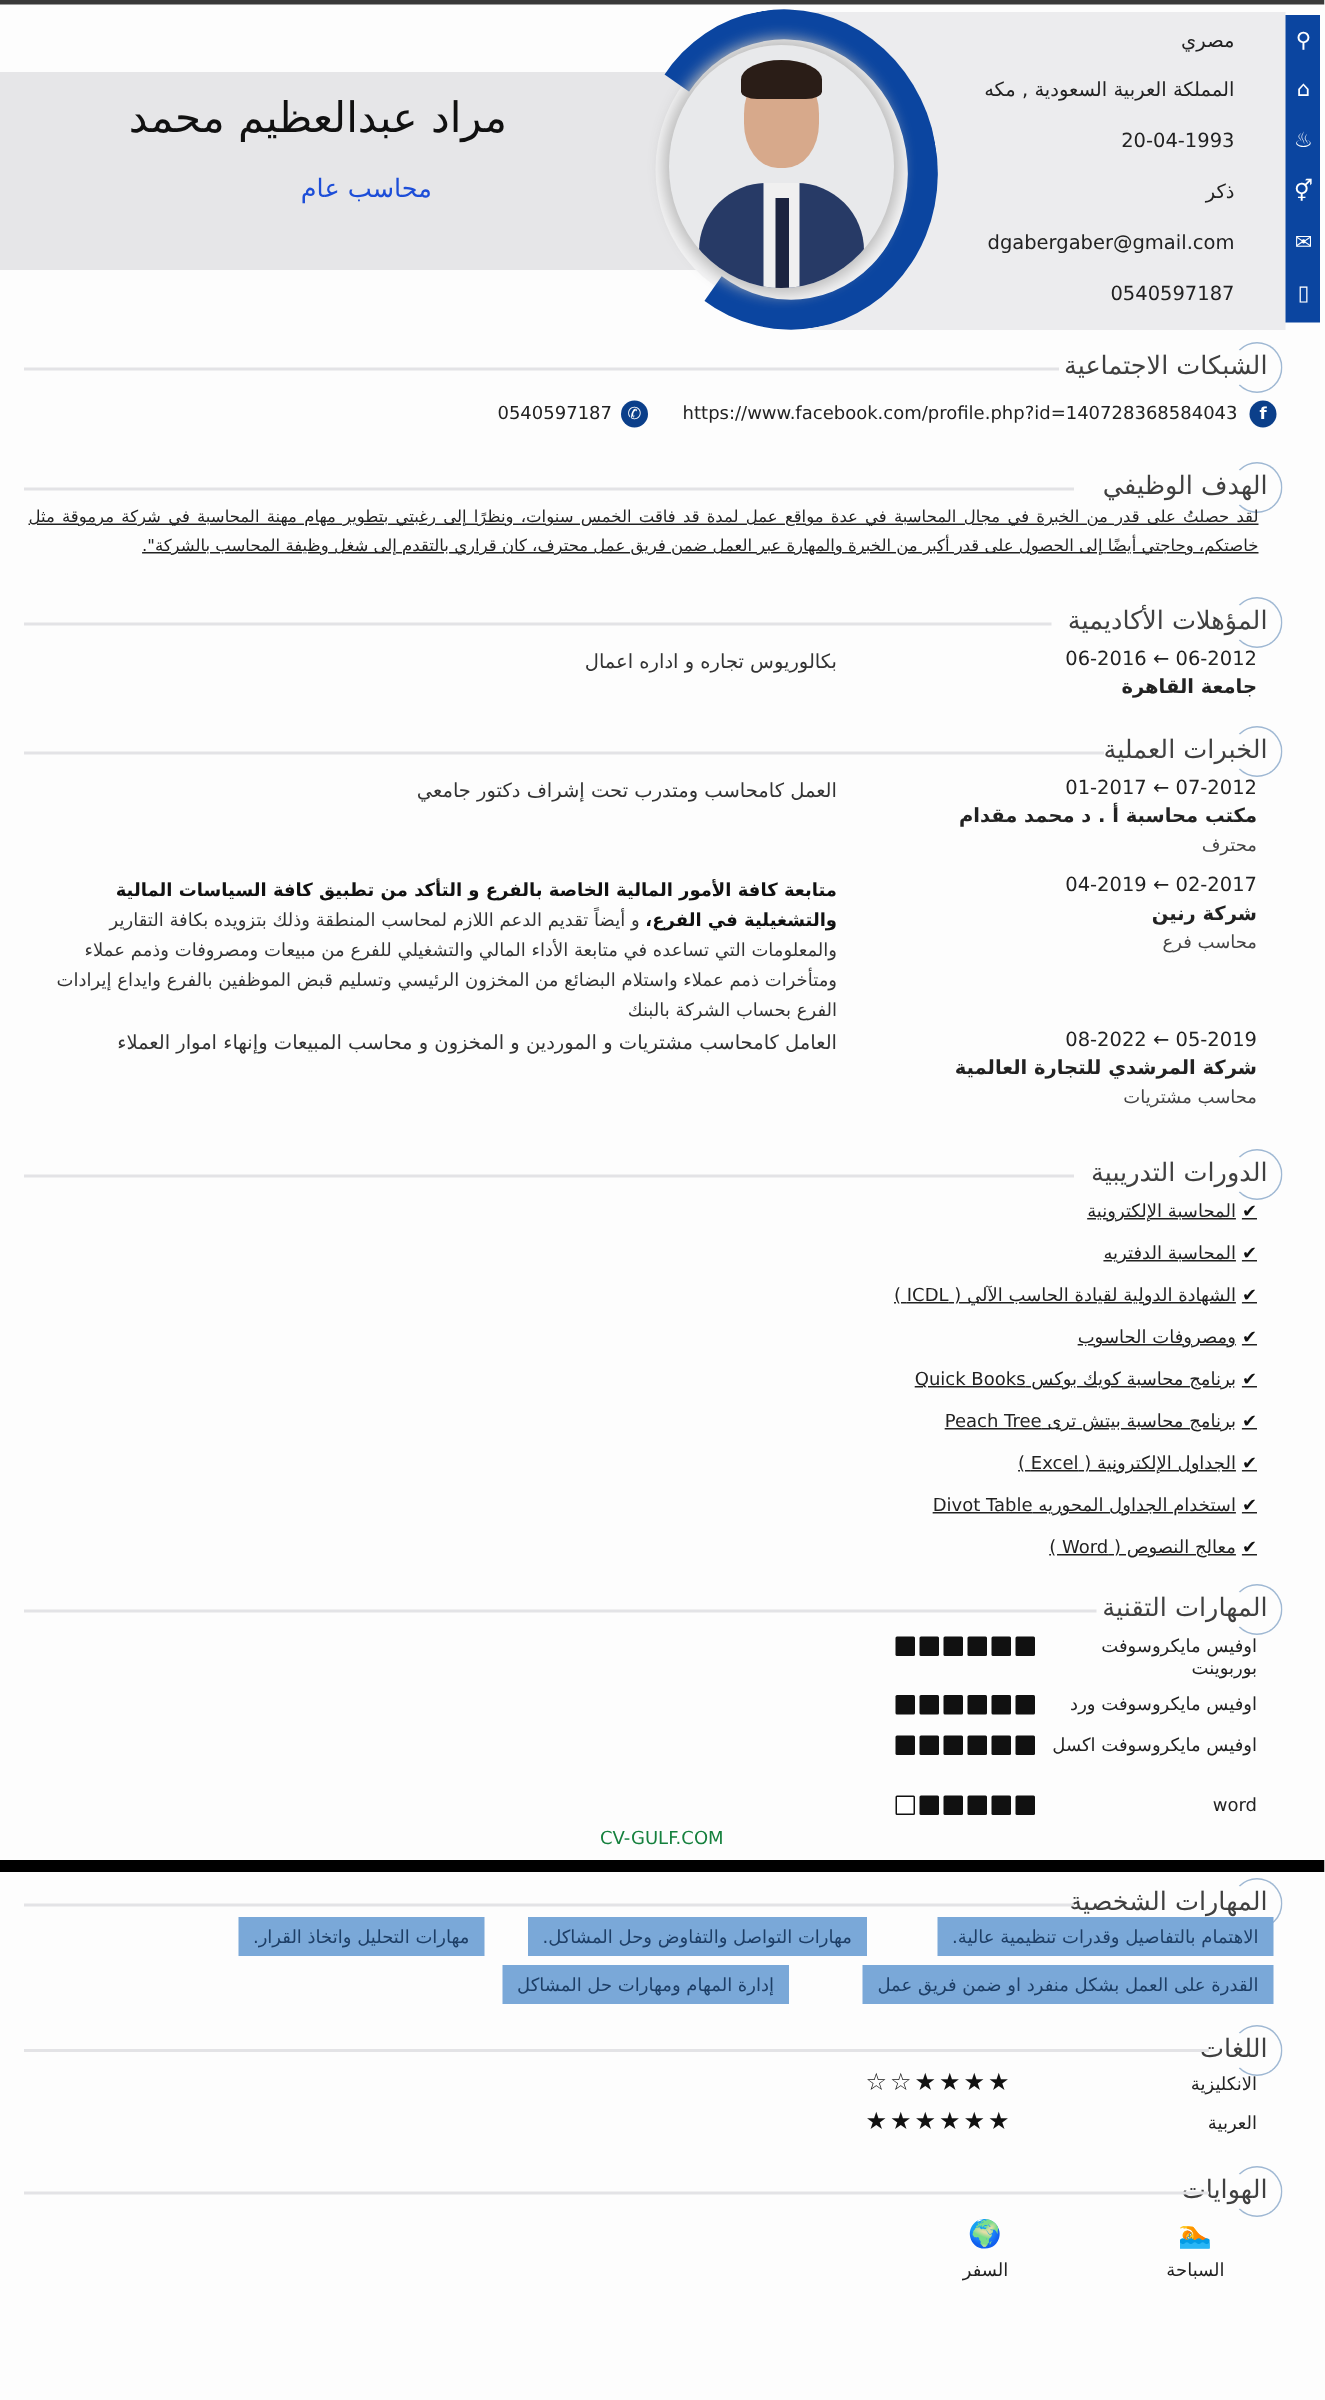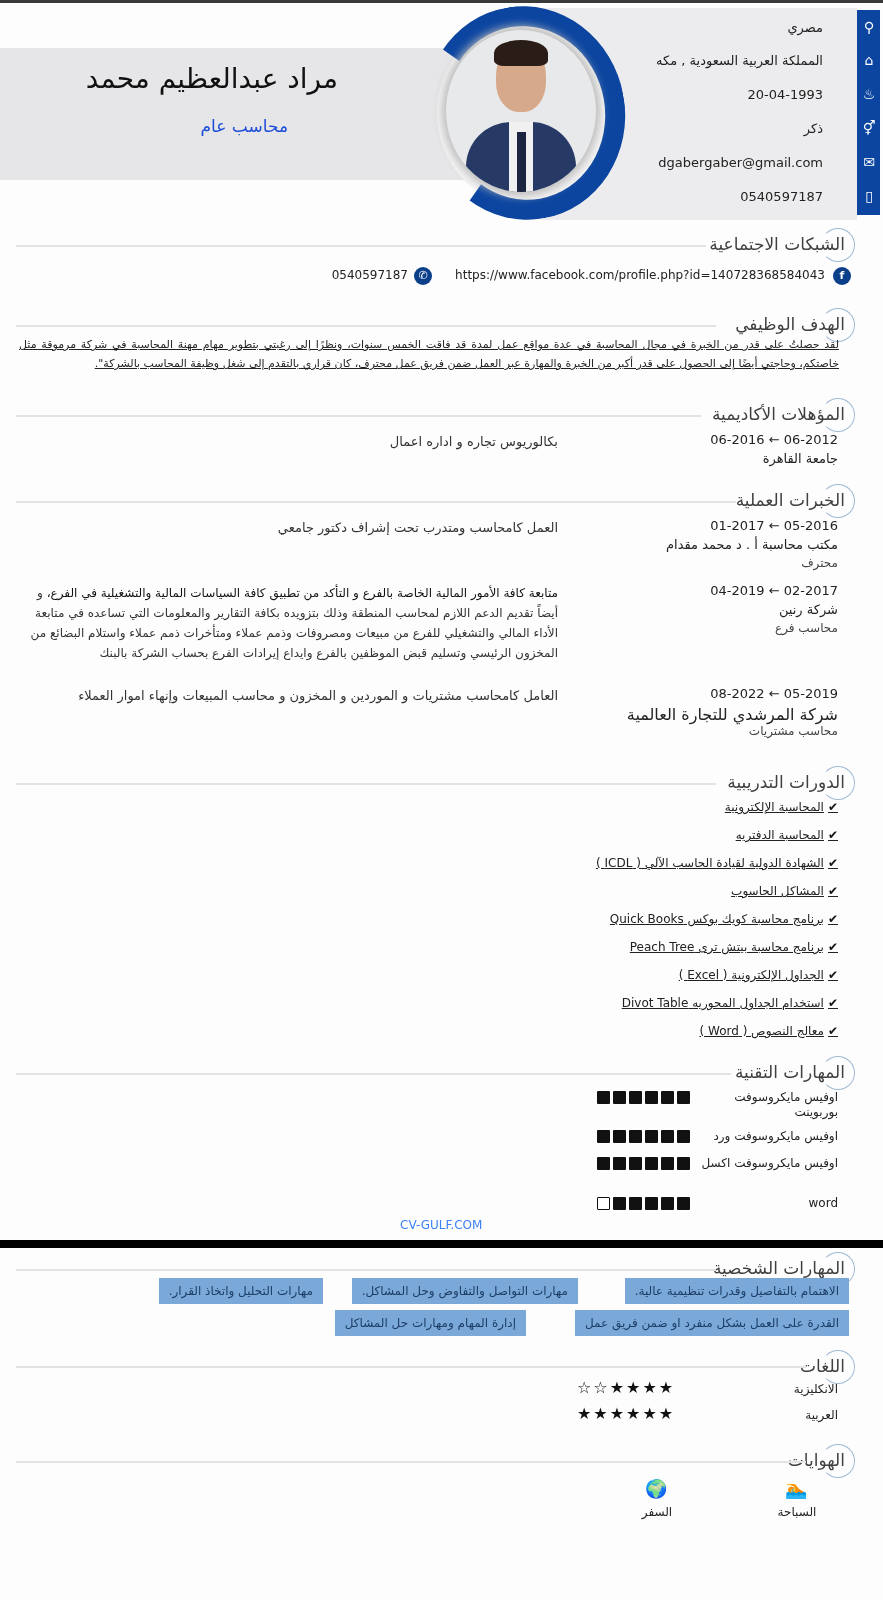--- a/index.html
+++ b/index.html
@@ -28,29 +28,29 @@
   .contact-icon { position: absolute; left: 860px; width: 18px; text-align: center; color: #fff; font-size: 14px; }
   
   .sec-title { position: absolute; right: 38px; font-size: 17px; color: #404040; direction: rtl; }
   .sec-circle { position: absolute; right: 28px; width: 34px; height: 34px; border-radius: 50%; border: 1.5px solid #9fb8d3; border-left-color: transparent; }
   .sec-line { position: absolute; left: 16px; height: 2px; background: #e3e3e6; }
   .txt { position: absolute; direction: rtl; color: #222; }
   .small { font-size: 12px; }
   .social-ico { position: absolute; width: 18px; height: 18px; border-radius: 50%; background: #0b3f8a; color: #fff; font-size: 11px; text-align: center; line-height: 18px; font-weight: bold; }
   .objective { position: absolute; right: 44px; top: 335px; width: 820px; font-size: 11px; line-height: 19px; direction: rtl; color: #222; text-align: justify; text-decoration: underline; }
   .date { position: absolute; right: 45px; font-size: 13px; color: #222; direction: ltr; }
-  .bold { font-weight: normal; }
+  .bold { font-weight: bold; }
   .desc { position: absolute; right: 325px; width: 530px; font-size: 13px; line-height: 20px; direction: rtl; color: #333; }
   .course { position: absolute; right: 45px; font-size: 12px; direction: rtl; color: #222; text-decoration: underline; }
   .chk { color: #111; margin-left: 4px; }
   .skill-name { position: absolute; right: 45px; width: 150px; font-size: 12px; line-height: 15px; direction: rtl; color: #222; }
   .boxes { position: absolute; left: 597px; display: flex; gap: 3px; }
   .box { width: 13px; height: 13px; background: #111; border-radius: 1px; }
   .box.empty { background: #fff; border: 1.5px solid #111; }
-  .watermark { position: absolute; left: 400px; top: 1218px; font-size: 12px; color: #3b82f6; }
+  .watermark { position: absolute; left: 400px; top: 1218px; font-size: 12px; color: #15803d; }
   .divider { position: absolute; left: 0; top: 1240px; width: 883px; height: 8px; background: #000; }
   .pill { position: absolute; height: 26px; background: #7aa8d8; color: #1d3e66; font-size: 12px; line-height: 26px; padding: 0 10px; direction: rtl; white-space: nowrap; }
   .lang-name { position: absolute; right: 45px; font-size: 12px; direction: rtl; color: #222; }
   .stars { position: absolute; left: 577px; font-size: 16px; letter-spacing: 2px; color: #111; }
   .hobby { position: absolute; text-align: center; font-size: 12px; direction: rtl; color: #222; width: 80px; }
   .hobby .ico { font-size: 18px; display: block; margin-bottom: 6px; }
 </style>
 </head>
 <body>
 
@@ -105,49 +105,49 @@
   <span>06-2016</span> ← <span>06-2012</span>
 </div>
 <div class="txt bold" style="right:45px;top:451px;font-size:13px">جامعة القاهرة</div>
 <div class="desc" style="top:432px">بكالوريوس تجاره و اداره اعمال</div>
 
 <div class="sec-circle" style="top:484px"></div>
 <div class="sec-title" style="top:490px">الخبرات العملية</div>
 <div class="sec-line" style="top:501px;width:720px"></div>
 
 <div class="date" style="top:518px">
-  <span>01-2017</span> ← <span>05-2016</span>
+  <span>01-2017</span> ← <span>07-2012</span>
 </div>
 <div class="txt bold" style="right:45px;top:537px;font-size:13px">مكتب محاسبة أ . د محمد مقدام</div>
 <div class="txt" style="right:45px;top:556px;font-size:12px;color:#444">محترف</div>
 <div class="desc" style="top:518px">العمل كامحاسب ومتدرب تحت إشراف دكتور جامعي</div>
 
 <div class="date" style="top:583px">
   <span>04-2019</span> ← <span>02-2017</span>
 </div>
 <div class="txt bold" style="right:45px;top:602px;font-size:13px">شركة رنين</div>
 <div class="txt" style="right:45px;top:621px;font-size:12px;color:#444">محاسب فرع</div>
 <div class="desc" style="top:583px;font-size:12px">
   <span class="bold" style="color:#111">متابعة كافة الأمور المالية الخاصة بالفرع و التأكد من تطبيق كافة السياسات المالية والتشغيلية في الفرع،</span><span> و أيضاً تقديم الدعم اللازم لمحاسب المنطقة وذلك بتزويده بكافة التقارير والمعلومات التي تساعده في متابعة الأداء المالي والتشغيلي للفرع من مبيعات ومصروفات وذمم عملاء ومتأخرات ذمم عملاء واستلام البضائع من المخزون الرئيسي وتسليم قبض الموظفين بالفرع وايداع إيرادات الفرع بحساب الشركة بالبنك</span>
 </div>
 
 <div class="date" style="top:686px">
   <span>08-2022</span> ← <span>05-2019</span>
 </div>
-<div class="txt bold" style="right:45px;top:705px;font-size:16px">شركة المرشدي للتجارة العالمية</div>
+<div class="txt bold" style="right:45px;top:705px;font-size:13px">شركة المرشدي للتجارة العالمية</div>
 <div class="txt" style="right:45px;top:724px;font-size:12px;color:#444">محاسب مشتريات</div>
 <div class="desc" style="top:686px">العامل كامحاسب مشتريات و الموردين و المخزون و محاسب المبيعات وإنهاء اموار العملاء</div>
 
 <div class="sec-circle" style="top:766px"></div>
 <div class="sec-title" style="top:772px">الدورات التدريبية</div>
 <div class="sec-line" style="top:783px;width:700px"></div>
 <div class="course" style="top:800px"><span class="chk">✔</span><span>المحاسبة الإلكترونية</span></div>
 <div class="course" style="top:828px"><span class="chk">✔</span><span>المحاسبة الدفتريه</span></div>
 <div class="course" style="top:856px"><span class="chk">✔</span><span>الشهادة الدولية لقيادة الحاسب الآلي ( ICDL )</span></div>
-<div class="course" style="top:884px"><span class="chk">✔</span><span>المشاكل الحاسوب</span></div>
+<div class="course" style="top:884px"><span class="chk">✔</span><span>ومصروفات الحاسوب</span></div>
 <div class="course" style="top:912px"><span class="chk">✔</span><span>برنامج محاسبة كويك بوكس Quick Books</span></div>
 <div class="course" style="top:940px"><span class="chk">✔</span><span>برنامج محاسبة بيتش ترى Peach Tree</span></div>
 <div class="course" style="top:968px"><span class="chk">✔</span><span>الجداول الإلكترونية ( Excel )</span></div>
 <div class="course" style="top:996px"><span class="chk">✔</span><span>استخدام الجداول المحوريه Divot Table</span></div>
 <div class="course" style="top:1024px"><span class="chk">✔</span><span>معالج النصوص ( Word )</span></div>
 
 <div class="sec-circle" style="top:1056px"></div>
 <div class="sec-title" style="top:1062px">المهارات التقنية</div>
 <div class="sec-line" style="top:1073px;width:715px"></div>
 

